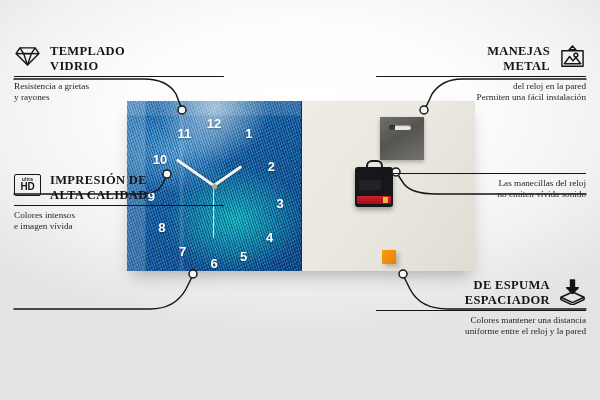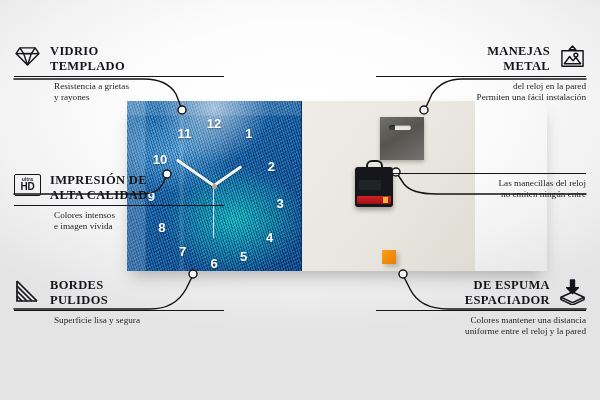--- a/index.html
+++ b/index.html
@@ -43,21 +43,21 @@
     fill: #f6f6f6;
     stroke: #141414;
     stroke-width: 1.45;
   }
 
   
   .photo {
     position: absolute;
     left: 127px;
     top: 101px;
-    width: 420px;
+    width: 348px;
     height: 170px;
     display: flex;
     z-index: 3;
     box-shadow: 0 9px 16px -5px rgba(60,60,60,.38);
   }
 
   .clock-face {
     position: relative;
     width: 175px;
     height: 170px;
@@ -233,21 +233,20 @@
     background: #14151a;
     width: 100%;
   }
 
   .f-desc {
     font-family: "Liberation Serif", serif;
     font-size: 9.2px;
     line-height: 11.2px;
     color: #1f2025;
     padding-top: 3.5px;
-    margin-left: 40px;
   }
 
   
   .hd-box {
     width: 27px; height: 22px;
     border: 1.6px solid #14151a;
     border-radius: 2px;
     display: flex;
     flex-direction: column;
     align-items: center;
@@ -341,22 +340,22 @@
           <g fill="none" stroke="currentColor" stroke-width="1.5" stroke-linejoin="round">
             <path d="M5 3 H21 L25 9 L13 21 L1 9 Z"></path>
             <path d="M1 9 H25"></path>
             <path d="M5 3 L9 9 L13 21"></path>
             <path d="M21 3 L17 9 L13 21"></path>
             <path d="M9 9 H17"></path>
           </g>
         </svg>
       </span>
       <div>
+        <div class="f-title">TEMPLADO</div>
         <div class="f-title">VIDRIO</div>
-        <div class="f-title">TEMPLADO</div>
       </div>
     </div>
     <div class="f-rule"></div>
     <div class="f-desc">
       <div>Resistencia a grietas</div>
       <div>y rayones</div>
     </div>
   </div>
 
   <div class="feature left" id="feat-impresion">
@@ -372,44 +371,20 @@
         <div class="f-title">ALTA CALIDAD</div>
       </div>
     </div>
     <div class="f-rule"></div>
     <div class="f-desc">
       <div>Colores intensos</div>
       <div>e imagen vívida</div>
     </div>
   </div>
 
-  <div class="feature left" id="feat-bordes">
-    <div class="f-headrow">
-      <span class="f-icon">
-        <svg width="26" height="24" viewBox="0 0 26 24">
-          <g stroke="currentColor" stroke-width="1.7" fill="none">
-            <path d="M2 2 L22 22"></path>
-            <path d="M2 7 L17 22"></path>
-            <path d="M2 12 L12 22"></path>
-            <path d="M2 17 L7 22"></path>
-            <path d="M2 2 L2 22 L22 22"></path>
-          </g>
-        </svg>
-      </span>
-      <div>
-        <div class="f-title">BORDES</div>
-        <div class="f-title">PULIDOS</div>
-      </div>
-    </div>
-    <div class="f-rule"></div>
-    <div class="f-desc">
-      <div>Superficie lisa y segura</div>
-      <div></div>
-    </div>
-  </div>
 
   <div class="feature right" id="feat-manejas">
     <div class="f-headrow">
       <div>
         <div class="f-title">MANEJAS</div>
         <div class="f-title">METAL</div>
       </div>
       <span class="f-icon">
         <svg width="27" height="25" viewBox="0 0 28 26">
           <g fill="none" stroke="currentColor" stroke-width="1.5" stroke-linejoin="round">
@@ -425,21 +400,21 @@
     <div class="f-desc">
       <div>del reloj en la pared</div>
       <div>Permiten una fácil instalación</div>
     </div>
   </div>
 
   <div class="feature right" id="feat-mecanismo">
     <div class="f-rule"></div>
     <div class="f-desc">
       <div>Las manecillas del reloj</div>
-      <div>no emiten ningún entre</div>
+      <div>no emiten vívida sonido</div>
     </div>
   </div>
 
   <div class="feature right" id="feat-espaciador">
     <div class="f-headrow">
       <div>
         <div class="f-title">DE ESPUMA</div>
         <div class="f-title">ESPACIADOR</div>
       </div>
       <span class="f-icon">

